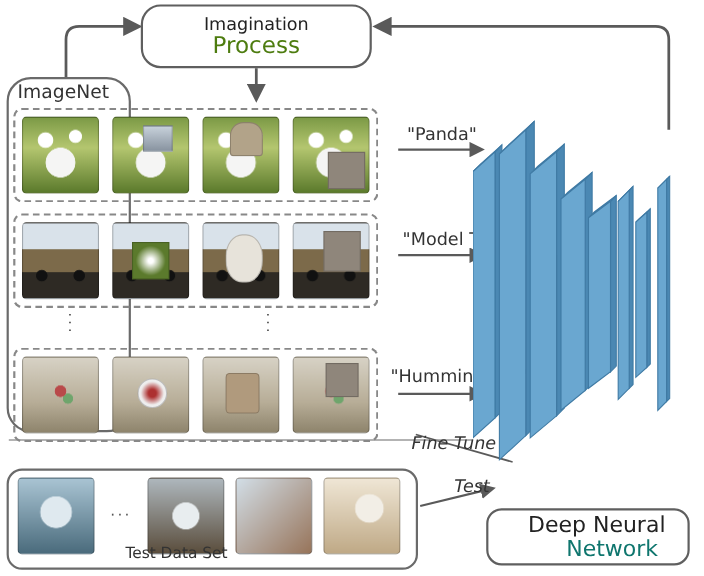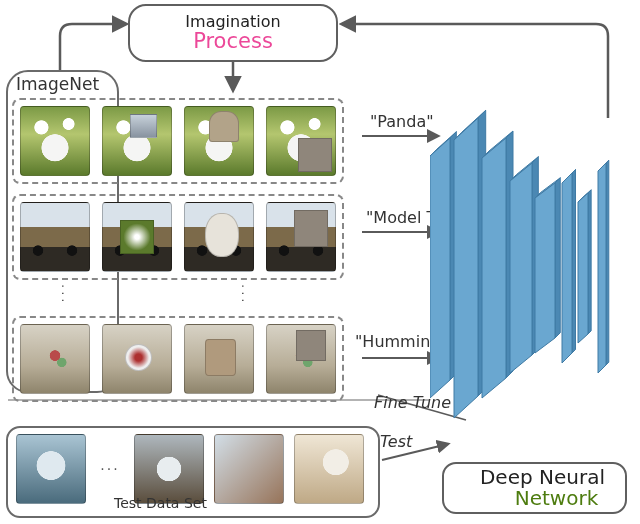--- a/index.html
+++ b/index.html
@@ -33,39 +33,39 @@
     border: 2px solid #5f5f5f;
     border-radius: 18px;
     background: #ffffff;
     display: flex;
     flex-direction: column;
     align-items: center;
     justify-content: center;
     line-height: 1.05;
   }
   .imag-box .line1 { font-size: 16px; color: #222; }
-  .imag-box .line2 { font-size: 21px; color: #ec4899; }
+  .imag-box .line2 { font-size: 21px; color: #4d7c0f; }
   
   .dnn-box {
     position: absolute;
     left: 442px;
     top: 462px;
     width: 185px;
     height: 52px;
     border: 2px solid #5f5f5f;
     border-radius: 14px;
     background: #ffffff;
     display: flex;
     flex-direction: column;
     align-items: center;
     justify-content: center;
     line-height: 1.05;
   }
   .dnn-box .line1 { font-size: 20px; color: #222; margin-left: 16px; }
-  .dnn-box .line2 { font-size: 20px; color: #4d7c0f; margin-left: 44px; }
+  .dnn-box .line2 { font-size: 20px; color: #0f766e; margin-left: 44px; }
   
   .imagenet-frame {
     position: absolute;
     left: 6px;
     top: 70px;
     width: 113px;
     height: 323px;
     border: 2px solid #6a6a6a;
     border-radius: 22px;
   }
@@ -265,21 +265,21 @@
     <div class="thumb tile-bird">
       <div class="mask-patch" style="left:30%; top:20%; width:45%; height:55%; background:#b09a7d; border-radius:12%;"></div>
     </div>
     <div class="thumb tile-bird">
       <div class="mask-patch" style="left:42%; top:8%; width:45%; height:45%;"></div>
     </div>
   </div>
   <div class="class-label" style="left:355px; top:332px;">"HummingBird"</div>
 
   <div class="flow-label" style="left:374px; top:393px;text-align:right;">Fine Tune</div>
-  <div class="flow-label" style="left:380px; top:432px;">Test</div>
+  <div class="flow-label" style="left:413px; top:432px;">Test</div>
 
   <div class="test-frame">
     <div class="test-row">
       <div class="thumb tile-ice" style="width:70px;height:70px;"></div>
       <div class="test-ellipsis">···</div>
       <div class="thumb tile-sewing" style="width:70px;height:70px;"></div>
       <div class="thumb tile-sewing2" style="width:70px;height:70px;"></div>
       <div class="thumb tile-mixer" style="width:70px;height:70px;"></div>
     </div>
   </div>

